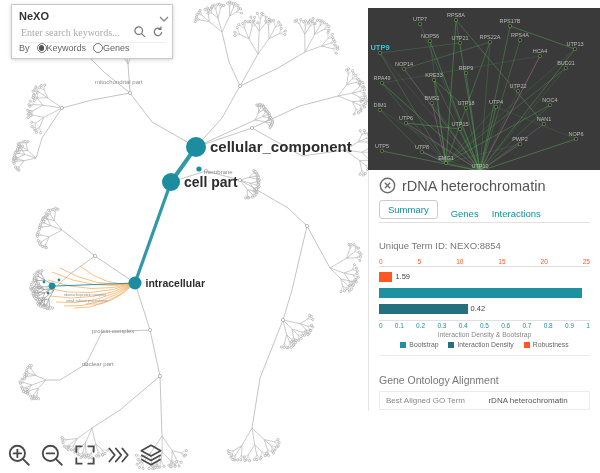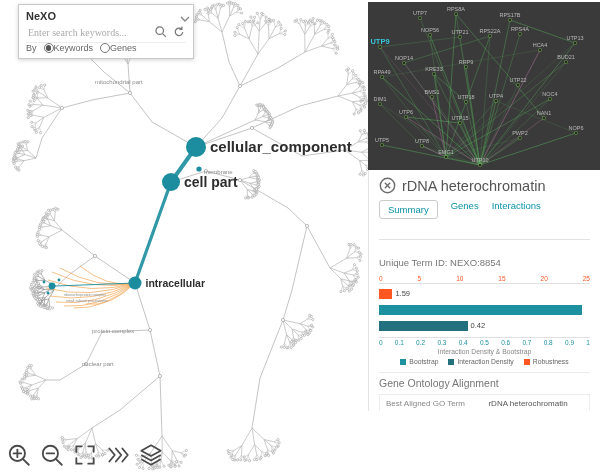--- a/index.html
+++ b/index.html
@@ -3,62 +3,62 @@
 <meta charset="utf-8">
 <style>
   html,body{margin:0;padding:0;background:#fff}
   #stage{position:relative;width:600px;height:473px;font-family:"Liberation Sans",sans-serif;overflow:hidden;background:#fff}
 
   
   #tree-panel{position:absolute;left:0;top:0;width:368px;height:473px;background:#fff}
   #tree-svg{position:absolute;left:0;top:0}
 
   
-  #search-panel{position:absolute;left:18px;top:4px;width:176px;background:#fff;border:1px solid #c9c9c9;
+  #search-panel{position:absolute;left:11px;top:4px;width:162px;background:#fff;border:1px solid #c9c9c9;
     box-shadow:0 1px 4px rgba(0,0,0,.18);padding:5px 7px;box-sizing:border-box;z-index:5}
   .search-title{font-size:11px;font-weight:bold;color:#333;margin-bottom:3px}
   .search-row{display:flex;align-items:center;gap:4px;border-bottom:1px solid #eee;padding-bottom:3px}
   .search-row input{flex:1;border:none;outline:none;font-size:10px;color:#555;min-width:0;font-family:Liberation Serif, serif}
   .search-row input::placeholder{color:#aaa}
   .sicon{width:14px;height:14px;flex:0 0 auto;cursor:pointer}
   .caret-box{position:absolute;right:3px;top:4px}
   .radio-row{display:flex;align-items:center;gap:7px;font-size:9px;color:#666;}
   .radio{width:8px;height:8px;border:1.4px solid #777;border-radius:50%;display:inline-block;position:relative;flex:0 0 auto}
   .radio.sel::after{content:'';position:absolute;left:1.4px;top:1.4px;right:1.4px;bottom:1.4px;background:#555;border-radius:50%}
   .radio-opt{display:flex;align-items:center;gap:0;cursor:pointer}
 
   
   #toolbar{position:absolute;left:6px;bottom:5px;display:flex;gap:7px;z-index:5}
   .tool-btn{width:26px;height:26px;cursor:pointer;background:transparent;border:none;padding:0}
 
   
-  #net-panel{position:absolute;left:368px;top:2px;width:232px;height:170px;background:#3a3a3a;overflow:hidden}
+  #net-panel{position:absolute;left:368px;top:8px;width:232px;height:170px;background:#3a3a3a;overflow:hidden}
 
   
   #detail-panel{position:absolute;left:368px;top:170px;width:232px;height:241px;background:#fff;
     border-left:1px solid #e3e3e3;padding:7px 10px;box-sizing:border-box;overflow:hidden}
   .d-header{display:flex;align-items:center;gap:6px;margin-bottom:6px}
   .d-title{font-size:14.5px;color:#555}
-  .tabs{display:flex;align-items:flex-start;gap:13px;border-bottom:1px solid #e2e2e2;padding-bottom:20px;margin-bottom:6px}
+  .tabs{display:flex;align-items:flex-end;gap:13px;border-bottom:1px solid #e2e2e2;padding-bottom:3px;margin-bottom:6px}
   .tab{font-size:9.5px;color:#0a93a5;cursor:pointer}
   .tab.active{border:1px solid #cbcbcb;border-radius:3px;padding:3px 8px}
   .term-id{font-size:9.5px;color:#777;margin:17px 0 7px}
   .chart-title{font-size:9.5px;color:#888;text-align:center;margin-bottom:2px}
   .tickrow{display:flex;justify-content:space-between;font-size:6.5px;line-height:1.1}
   .tickrow.top{color:#ff5722;margin-bottom:1px}
   .tickrow.bot{color:#1d91a0;margin-top:1px}
   .axisline{border-top:1px solid #e0e0e0}
   .rb-bar-row{display:flex;align-items:flex-start;height:11px;margin:5px 0}
   .rb-bar{height:10px}
   .rb-val{font-size:7.5px;color:#444;margin-left:3px}
   .axis-title{font-size:6.8px;color:#888;text-align:center;margin-top:2px}
   .legend{display:flex;justify-content:center;gap:10px;margin-top:3px;font-size:6.8px;color:#666}
   .legend-item{display:flex;align-items:center;gap:3px}
   .legend-sq{width:6px;height:6px;display:inline-block}
-  .sec-left{font-size:10.5px;color:#777;border-top:1px solid #ebebeb;padding-top:4px;margin-top:7px;margin-bottom:5px}
+  .sec-left{font-size:10.5px;color:#777;border-top:1px solid #ebebeb;padding-top:18px;margin-top:7px;margin-bottom:5px}
   .go-table{border:1px solid #ececec;font-size:8px;margin-bottom:7px}
   .go-row{display:flex;padding:4px 6px}
   .go-row + .go-row{border-top:1px solid #ececec}
   .go-label{flex:0 0 52%;color:#888}
   .go-value{flex:1;color:#555}
   .gochart-row{display:flex;align-items:center;height:13px;margin:2px 0}
   .gochart-cat{flex:0 0 76px;font-size:7px;color:#777;text-align:right;padding-right:5px;box-sizing:border-box}
   .gochart-track{flex:1;display:flex;align-items:center}
   .gochart-bar{height:9px}
   .gochart-val{font-size:7px;color:#444;margin-left:3px}

